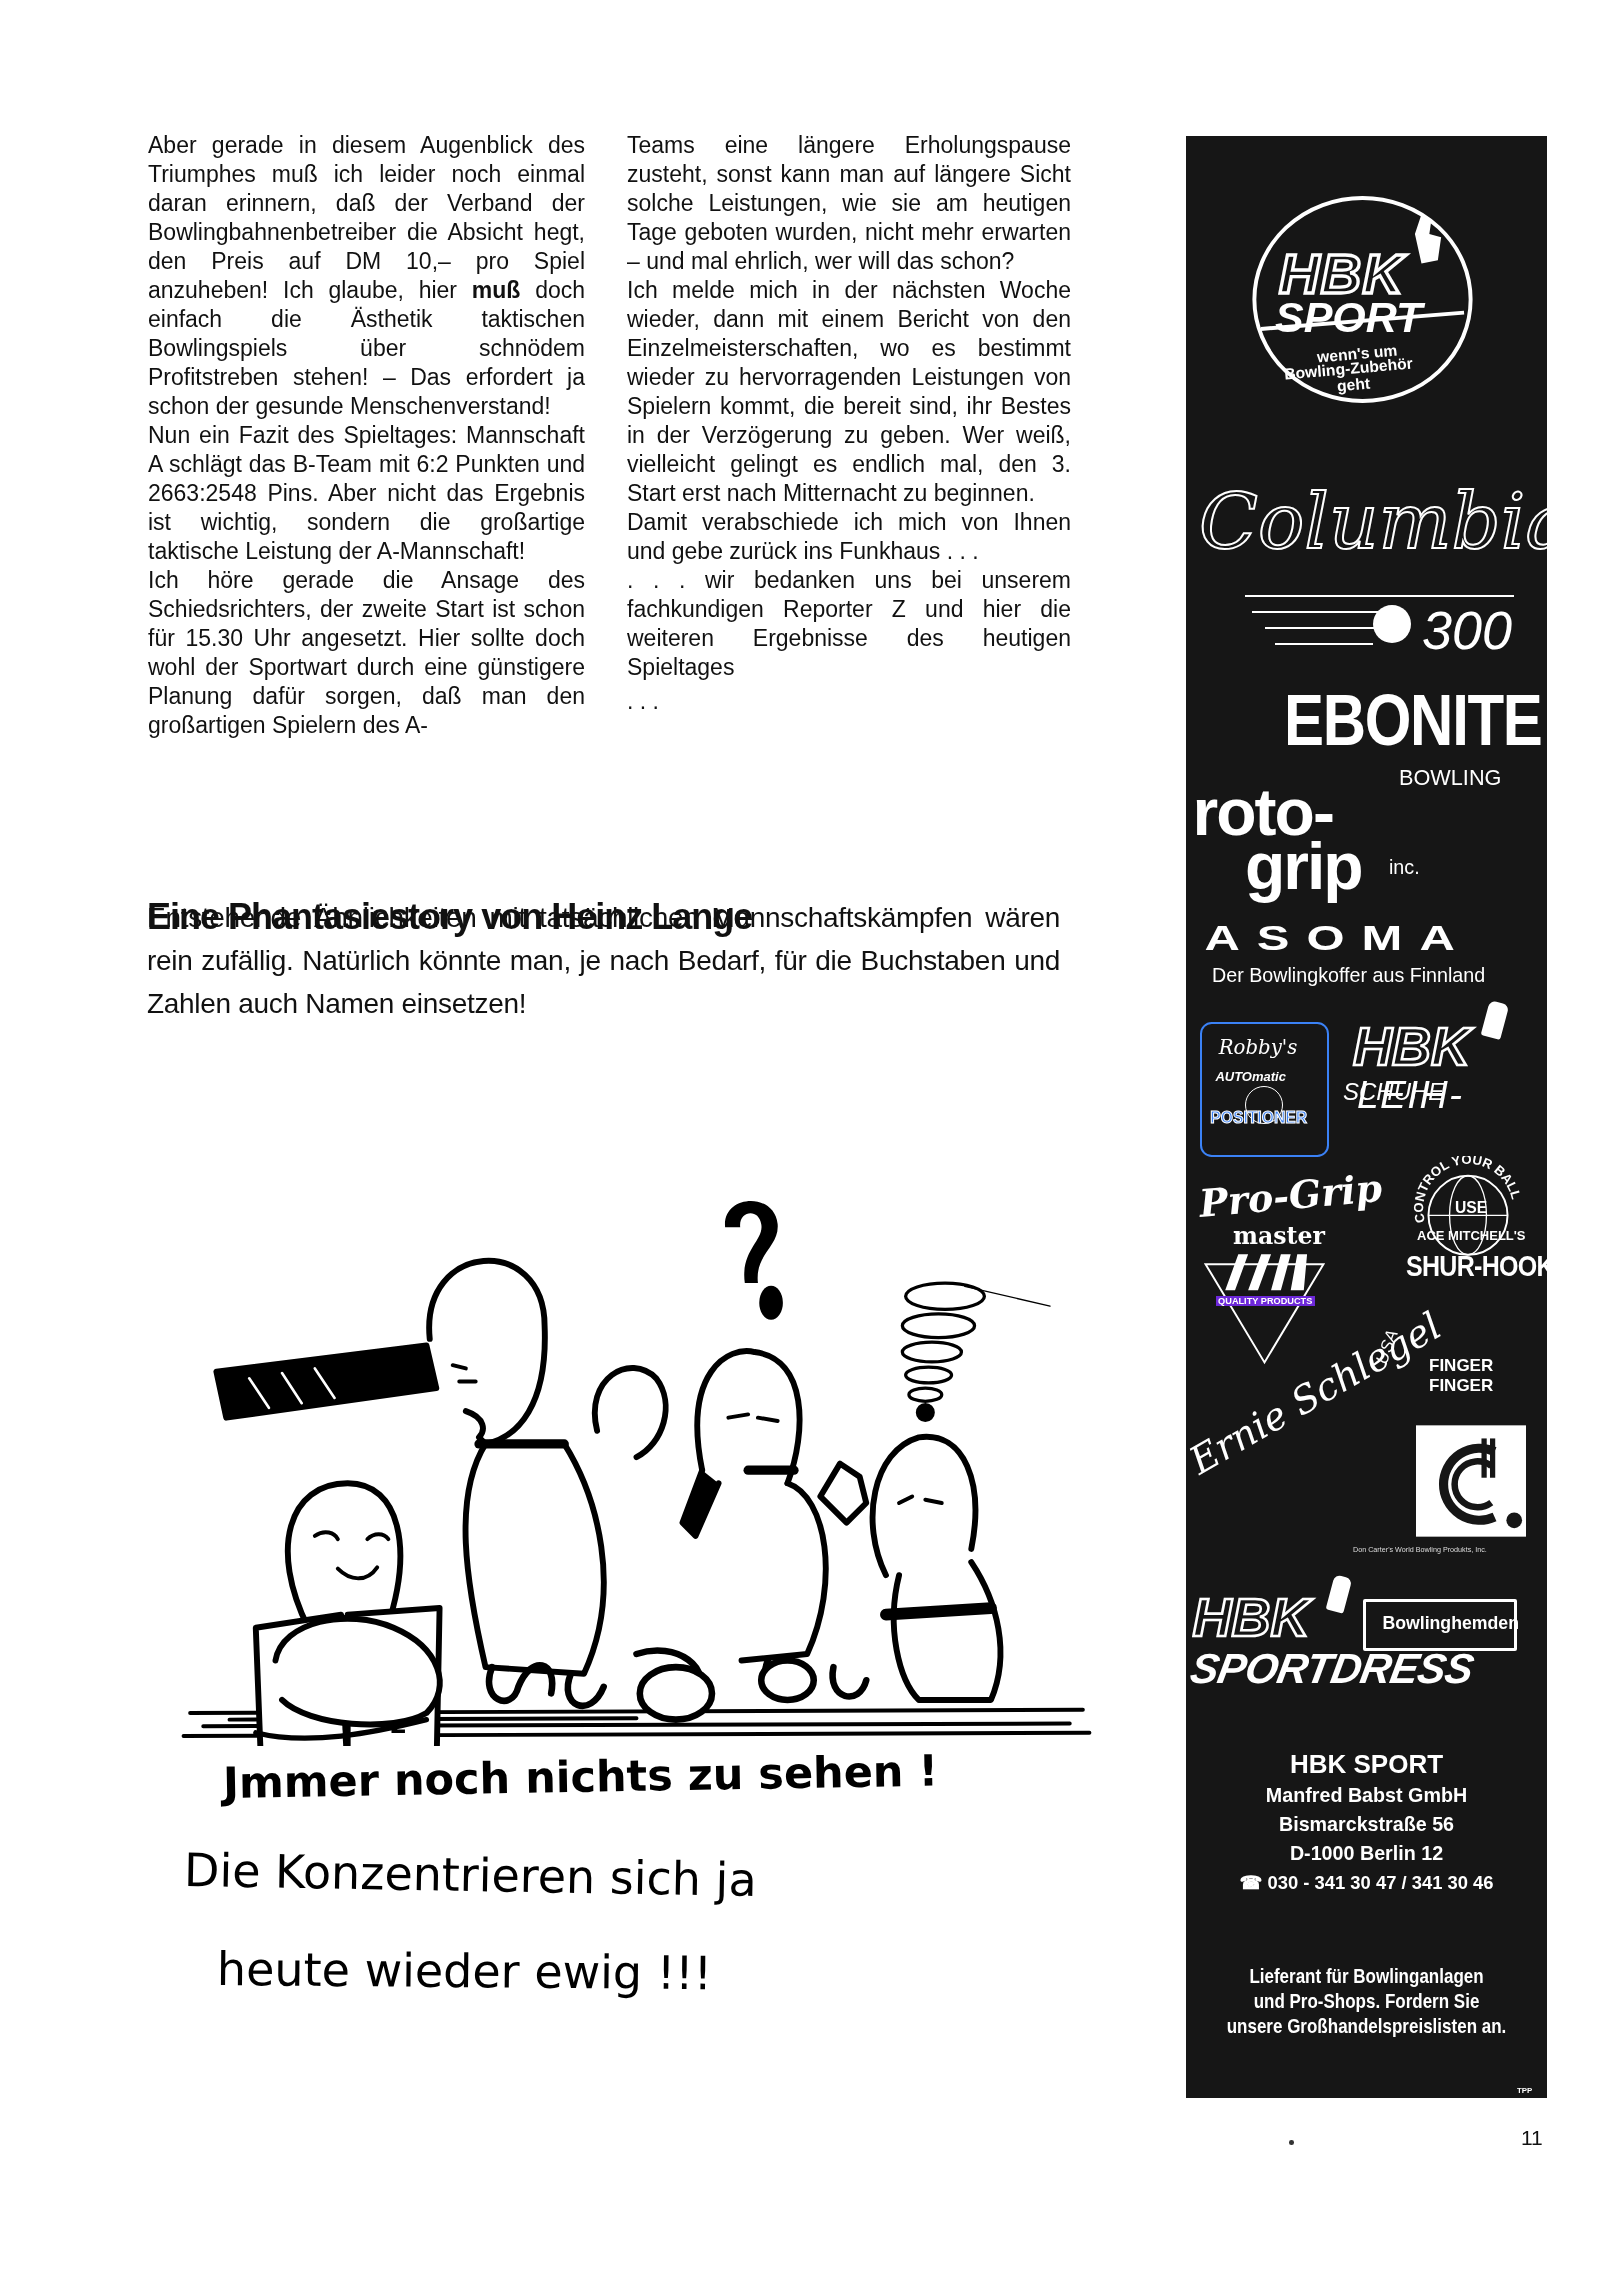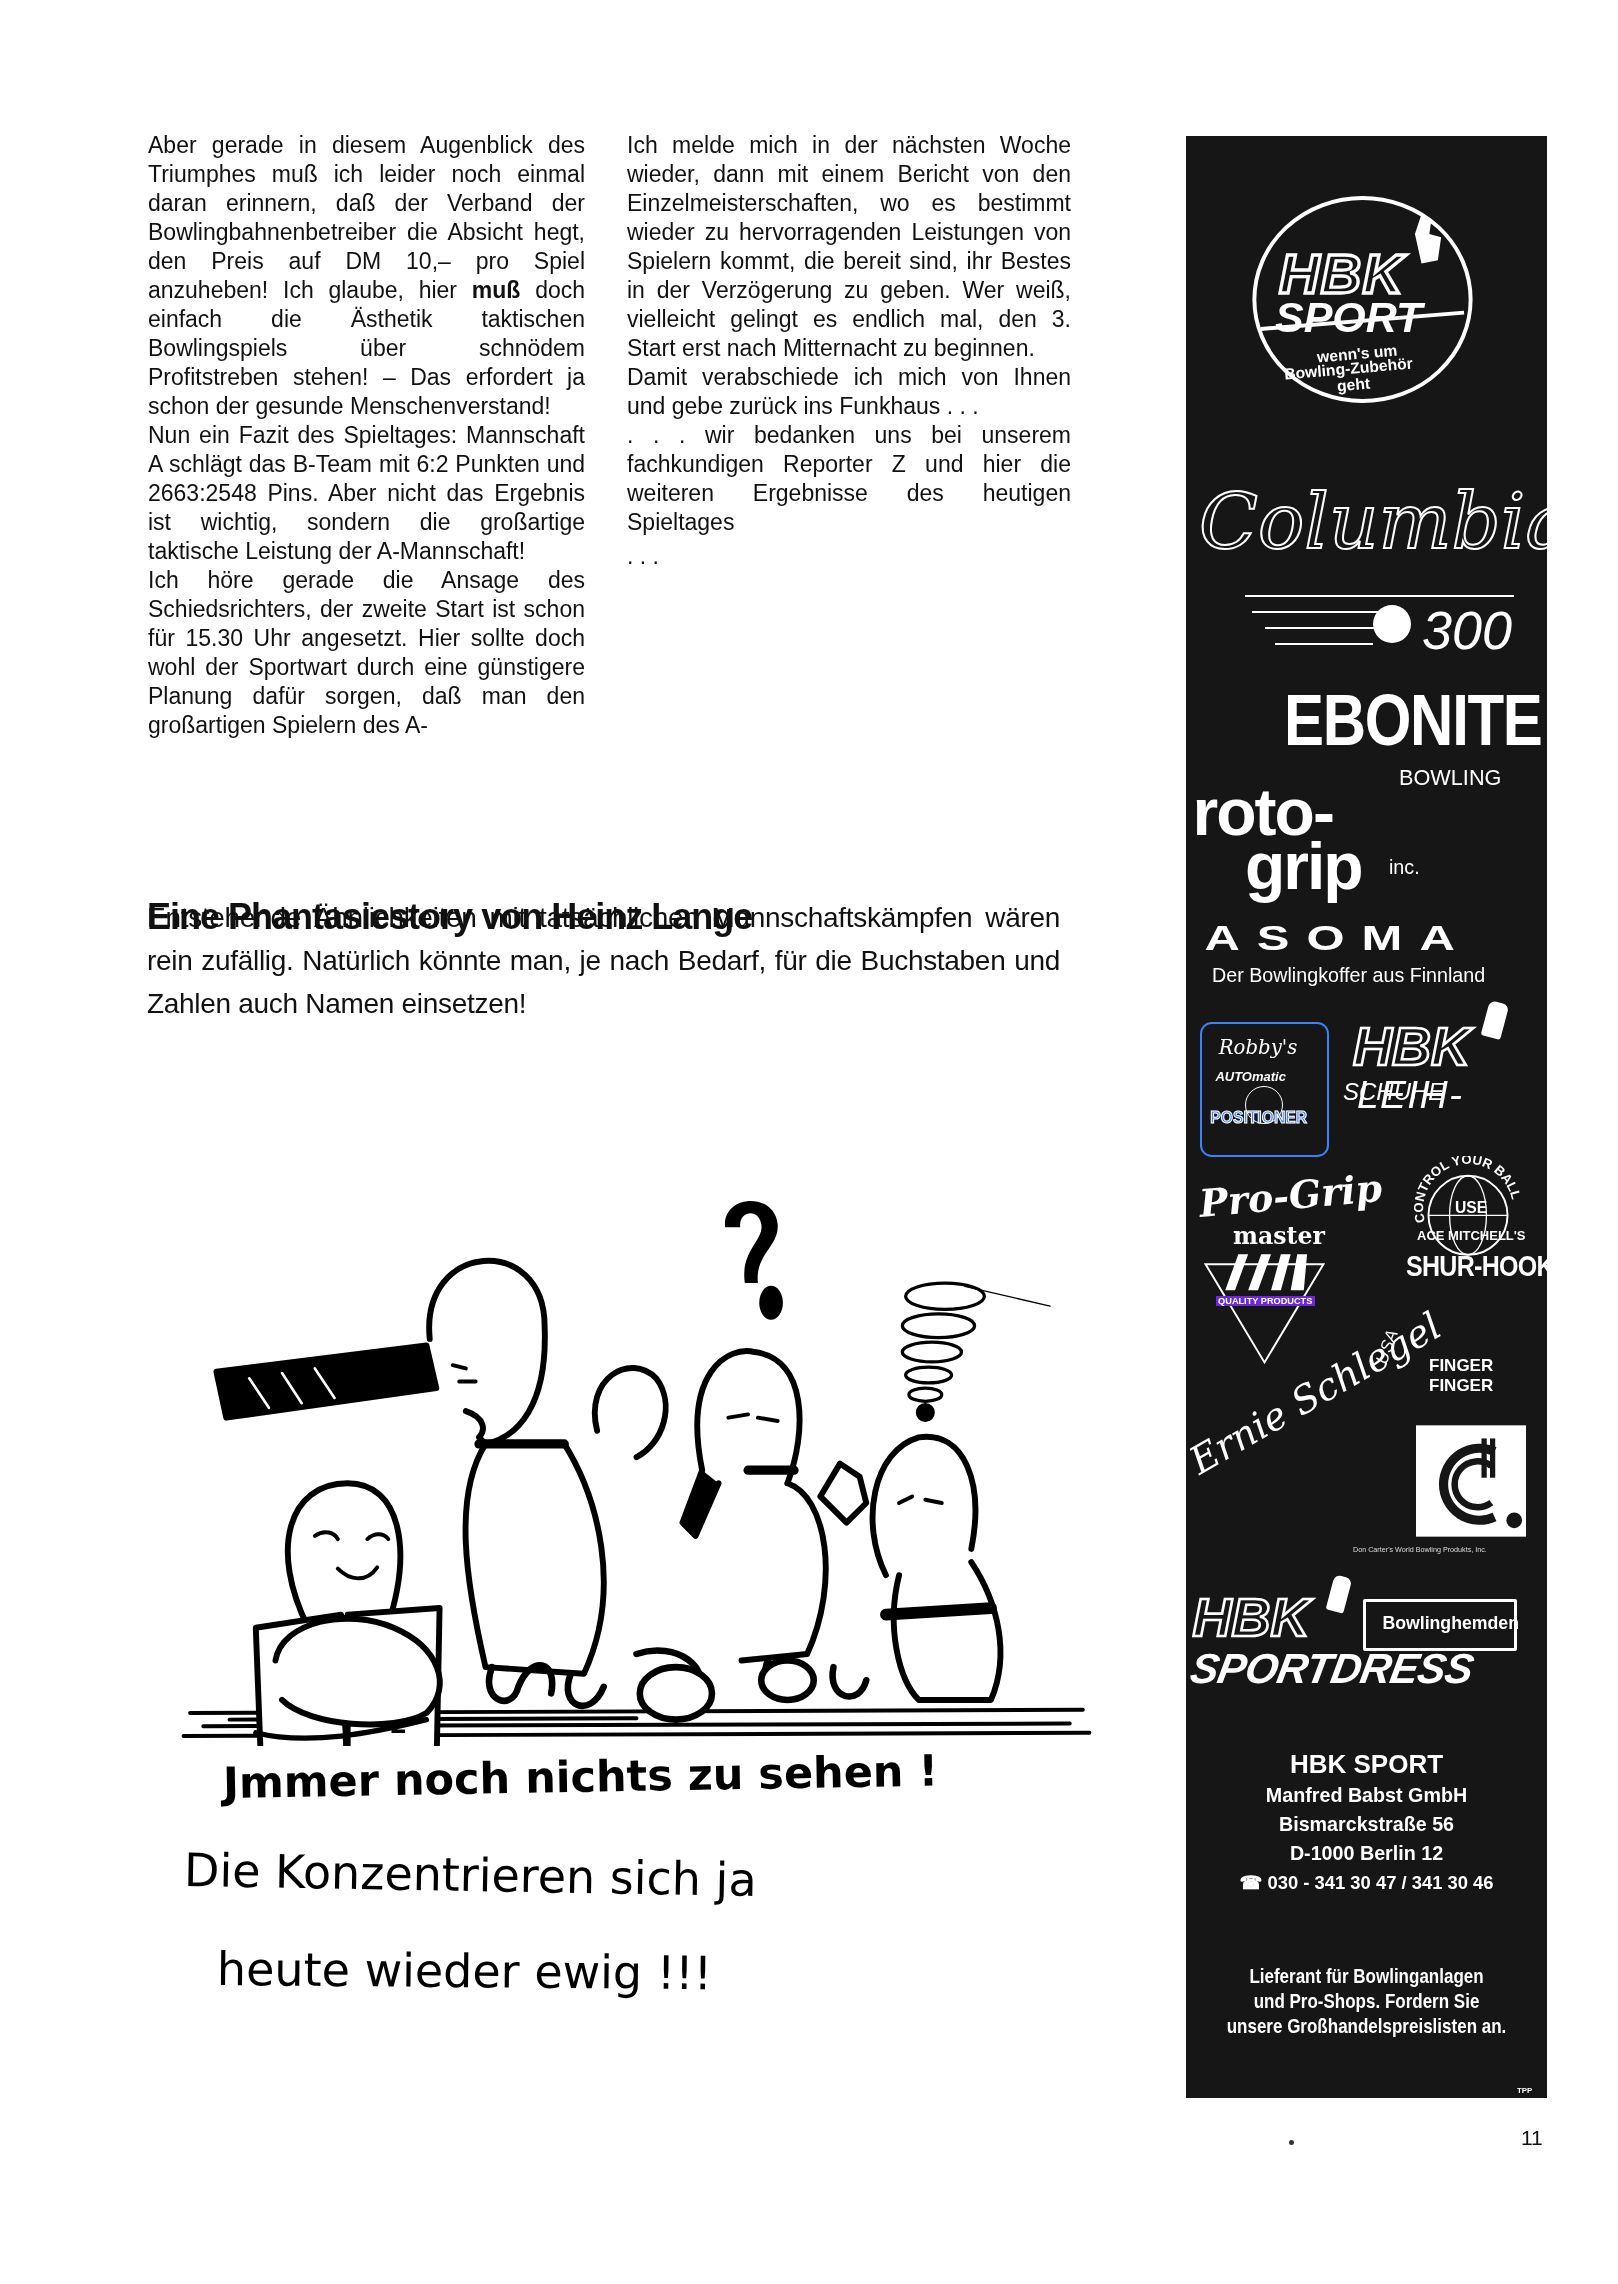--- a/index.html
+++ b/index.html
@@ -25,20 +25,21 @@
 </head>
 <body>
 
 <div id="col1" class="col">
   <p><span>Aber gerade in diesem Augenblick des Triumphes muß ich leider noch einmal daran erinnern, daß der Verband der Bowlingbahnenbetreiber die Absicht hegt, den Preis auf DM 10,– pro Spiel anzuheben! Ich glaube, hier </span><b>muß</b><span> doch einfach die Ästhetik taktischen Bowlingspiels über schnödem Profitstreben stehen! – Das erfordert ja schon der gesunde Menschenverstand!</span></p>
   <p>Nun ein Fazit des Spieltages: Mannschaft A schlägt das B-Team mit 6:2 Punkten und 2663:2548 Pins. Aber nicht das Ergebnis ist wichtig, sondern die großartige taktische Leistung der A-Mannschaft!</p>
   <p>Ich höre gerade die Ansage des Schiedsrichters, der zweite Start ist schon für 15.30 Uhr angesetzt. Hier sollte doch wohl der Sportwart durch eine günstigere Planung dafür sorgen, daß man den großartigen Spielern des A-</p>
 </div>
 
 <div id="col2" class="col">
+  <p>Teams eine längere Erholungspause zusteht, sonst kann man auf längere Sicht solche Leistungen, wie sie am heutigen Tage geboten wurden, nicht mehr erwarten – und mal ehrlich, wer will das schon?</p>
   <p>Ich melde mich in der nächsten Woche wieder, dann mit einem Bericht von den Einzelmeisterschaften, wo es bestimmt wieder zu hervorragenden Leistungen von Spielern kommt, die bereit sind, ihr Bestes in der Verzögerung zu geben. Wer weiß, vielleicht gelingt es endlich mal, den 3. Start erst nach Mitternacht zu beginnen.</p>
   <p>Damit verabschiede ich mich von Ihnen und gebe zurück ins Funkhaus . . .</p>
   <p>. . . wir bedanken uns bei unserem fachkundigen Reporter Z und hier die weiteren Ergebnisse des heutigen Spieltages</p>
   <p style="margin-top:5.2px">. . .</p>
 </div>
 
 <div id="story-title">Eine Phantasiestory von Heinz Lange</div>
 <div id="story-lead">Entstehende Ähnlichkeiten mit tatsächlichen Mannschaftskämpfen wären rein zufällig. Natürlich könnte man, je nach Bedarf, für die Buchstaben und Zahlen auch Namen einsetzen!</div>
 
 <svg id="cartoon" viewBox="0 0 1400 900" fill="none" stroke="#000" stroke-width="9" stroke-linecap="round" stroke-linejoin="round">

